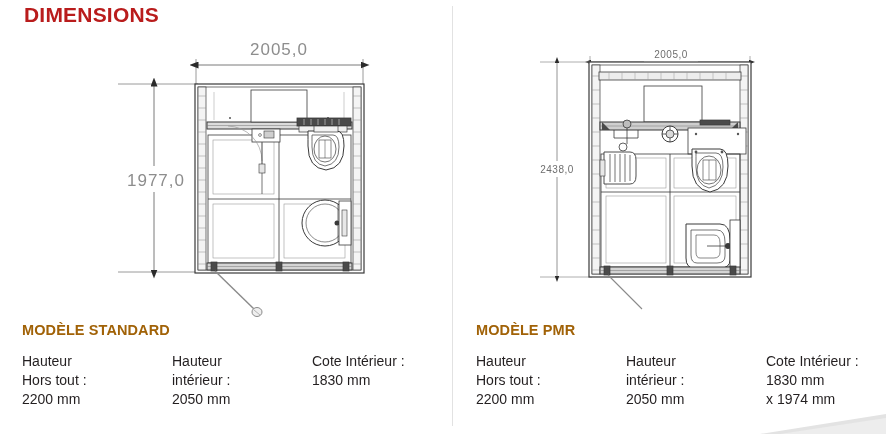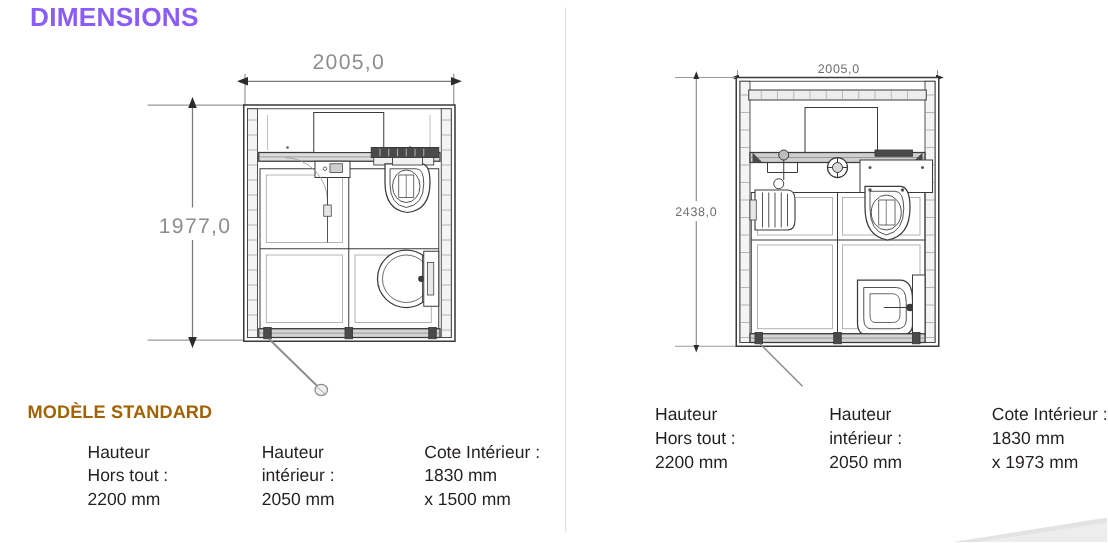--- a/index.html
+++ b/index.html
@@ -17,21 +17,21 @@
   }
 
   
   #page-title {
     position: absolute;
     left: 24px;
     top: 3px;
     font-size: 21px;
     font-weight: bold;
     letter-spacing: 0.2px;
-    color: #8b5cf6;
+    color: #b91c1c;
   }
 
   
   #column-divider {
     position: absolute;
     left: 452px;
     top: 6px;
     width: 1px;
     height: 420px;
     background: #e2e2e2;
@@ -69,21 +69,21 @@
     margin: 0 0 14px 0;
   }
   .spec-cols {
     display: flex;
   }
   .spec-col {
     font-size: 14px;
     line-height: 19px;
     color: #231f20;
   }
-  .spec-col .line { white-space: pre; margin-left: 48px; }
+  .spec-col .line { white-space: pre; }
   #column-standard .spec-col:nth-child(1) { width: 150px; }
   #column-standard .spec-col:nth-child(2) { width: 140px; }
   #column-pmr .spec-col:nth-child(1) { width: 150px; }
   #column-pmr .spec-col:nth-child(2) { width: 140px; }
 
   
   #corner-flourish {
     position: absolute;
     right: 0;
     bottom: 0;
@@ -269,21 +269,20 @@
         <div class="line">2200 mm</div>
       </div>
       <div class="spec-col">
         <div class="line">Hauteur</div>
         <div class="line">intérieur :</div>
         <div class="line">2050 mm</div>
       </div>
       <div class="spec-col">
         <div class="line">Cote Intérieur :</div>
         <div class="line">1830 mm</div>
-        <div class="line">x 1500 mm</div>
       </div>
     </div>
   </div>
 </div>
 
 <div class="model-column" id="column-pmr">
 
   <div class="drawing-wrap">
     <svg width="430" height="285" viewBox="0 0 430 285" xmlns="http://www.w3.org/2000/svg">
       <defs>
@@ -454,35 +453,36 @@
         <rect x="268" y="232" width="6" height="9" stroke-width="0.7" fill="#4a4a4a"></rect>
       </g>
 
       <g fill="none" stroke="#8a8a8a">
         <line x1="146" y1="241" x2="180" y2="275" stroke-width="1.1"></line>
       </g>
     </svg>
   </div>
 
   <div class="spec-block">
+    <div class="model-heading">MODÈLE PMR</div>
     <div class="spec-cols">
       <div class="spec-col">
         <div class="line">Hauteur</div>
         <div class="line">Hors tout :</div>
         <div class="line">2200 mm</div>
       </div>
       <div class="spec-col">
         <div class="line">Hauteur</div>
         <div class="line">intérieur :</div>
         <div class="line">2050 mm</div>
       </div>
       <div class="spec-col">
         <div class="line">Cote Intérieur :</div>
         <div class="line">1830 mm</div>
-        <div class="line">x 1973 mm</div>
+        <div class="line">x 1974 mm</div>
       </div>
     </div>
   </div>
 </div>
 
 <div id="corner-flourish">
   <svg width="126" height="26" viewBox="0 0 126 26" xmlns="http://www.w3.org/2000/svg">
     <polygon points="0,26 126,6 126,26" fill="#e3e3e3"></polygon>
     <polygon points="20,26 126,10 126,26" fill="#ededed"></polygon>
   </svg>

